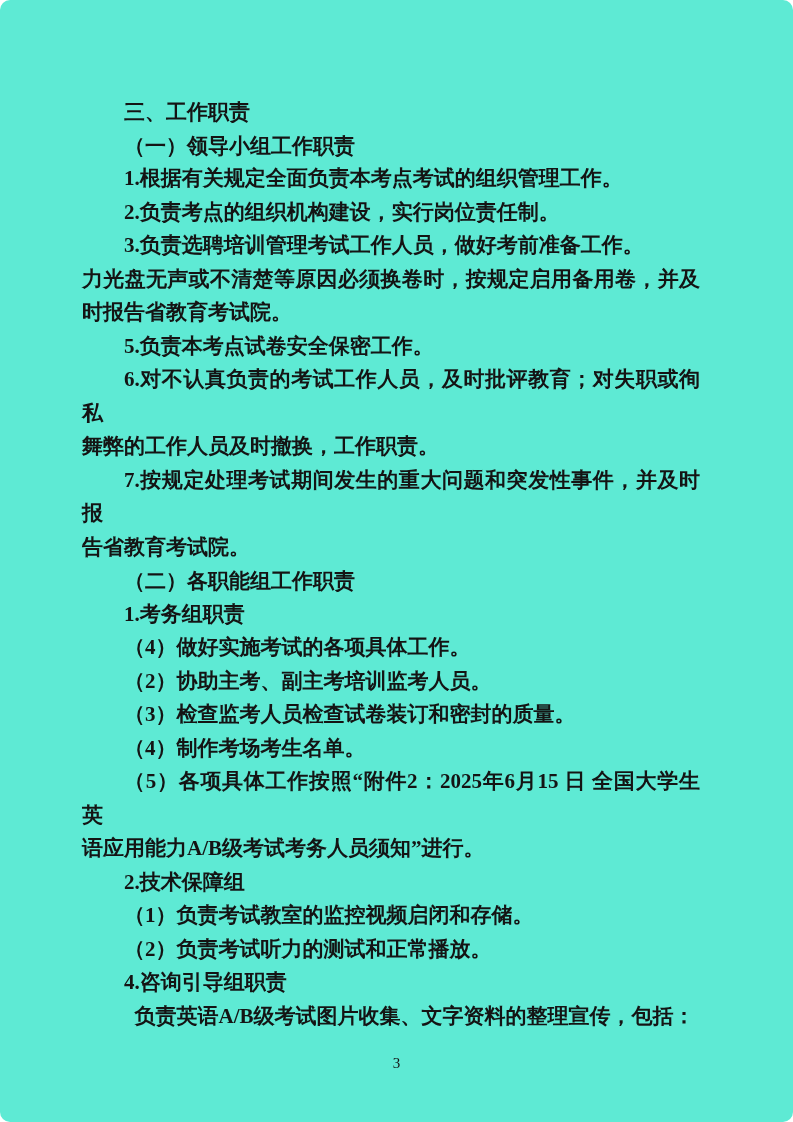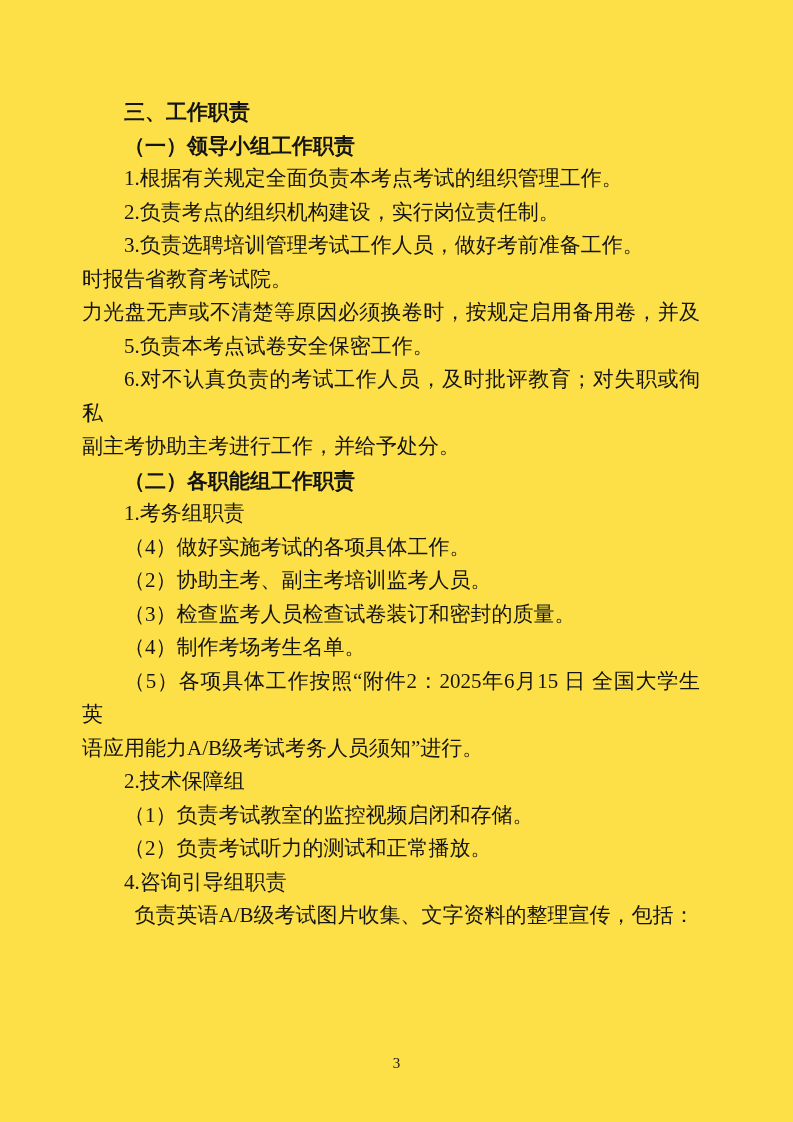--- a/index.html
+++ b/index.html
@@ -4,35 +4,37 @@
 <style>
   html, body {
     margin: 0;
     padding: 0;
     background: #ffffff;
   }
   .page {
     position: relative;
     width: 793px;
     height: 1122px;
-    background: #fde047;
+    background: #5eead4;
     overflow: hidden;
     font-family: "Liberation Serif", "DejaVu Serif", serif;
     color: #141414;
+    border-radius: 10px;
   }
   .content {
     position: absolute;
     left: 82px;
     top: 95px;
     width: 618px;
   }
   .para {
     font-size: 21px;
     line-height: 33.5px;
     margin: 0;
+    font-weight: bold;
   }
   .para.heading {
     font-weight: bold;
     font-family: "Liberation Sans", "DejaVu Sans", sans-serif;
   }
   .line {
     text-align: justify;
     text-align-last: left;
     white-space: nowrap;
   }
@@ -68,29 +70,33 @@
       <div class="para body">
         <div class="line first">1.根据有关规定全面负责本考点考试的组织管理工作。</div>
       </div>
       <div class="para body">
         <div class="line first">2.负责考点的组织机构建设，实行岗位责任制。</div>
       </div>
       <div class="para body">
         <div class="line first">3.负责选聘培训管理考试工作人员，做好考前准备工作。</div>
       </div>
       <div class="para body">
+        <div class="line fill">力光盘无声或不清楚等原因必须换卷时，按规定启用备用卷，并及</div>
         <div class="line">时报告省教育考试院。</div>
-        <div class="line fill">力光盘无声或不清楚等原因必须换卷时，按规定启用备用卷，并及</div>
       </div>
       <div class="para body">
         <div class="line first">5.负责本考点试卷安全保密工作。</div>
       </div>
       <div class="para body">
         <div class="line first fill">6.对不认真负责的考试工作人员，及时批评教育；对失职或徇私</div>
-        <div class="line">副主考协助主考进行工作，并给予处分。</div>
+        <div class="line">舞弊的工作人员及时撤换，工作职责。</div>
+      </div>
+      <div class="para body">
+        <div class="line first fill">7.按规定处理考试期间发生的重大问题和突发性事件，并及时报</div>
+        <div class="line">告省教育考试院。</div>
       </div>
       <div class="para heading">
         <div class="line first">（二）各职能组工作职责</div>
       </div>
       <div class="para body">
         <div class="line first">1.考务组职责</div>
       </div>
       <div class="para body">
         <div class="line first">（4）做好实施考试的各项具体工作。</div>
       </div>

